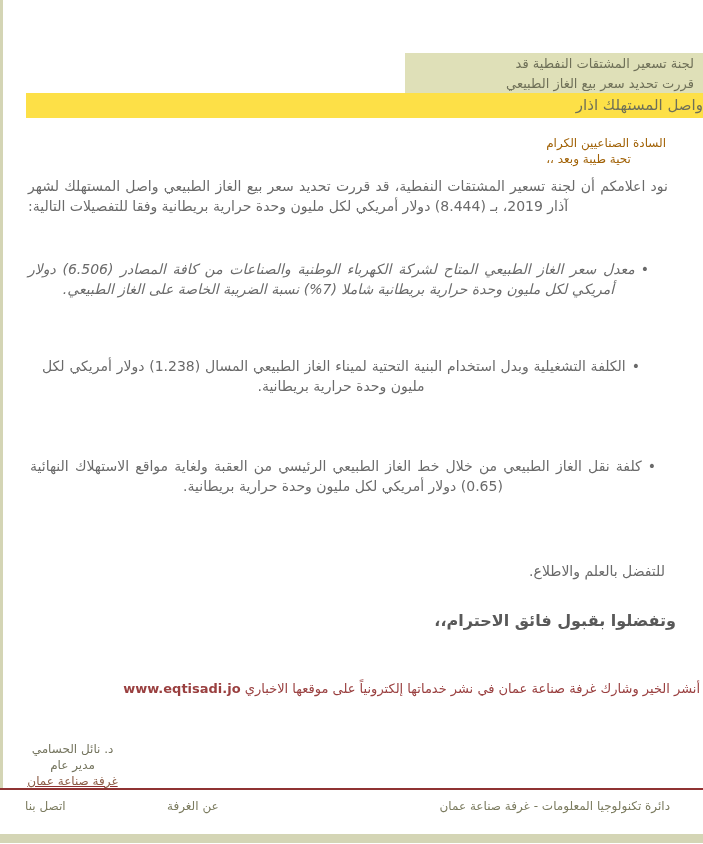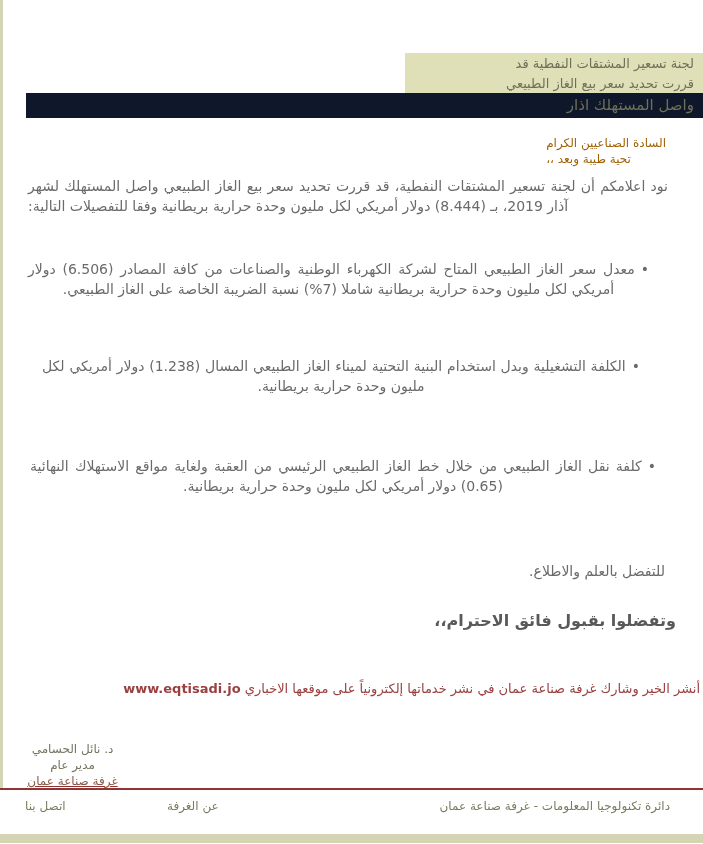--- a/index.html
+++ b/index.html
@@ -12,42 +12,42 @@
   .bottom-bar{position:absolute;left:0;top:834px;width:703px;height:9px;background:#d4d5b5;}
   .red-rule{position:absolute;left:0;top:788px;width:703px;height:2px;background:#8f3333;}
 
   
   .title-narrow{
     position:absolute;top:53px;left:405px;right:0;height:40px;background:#dfe0b8;
     direction:rtl;text-align:right;padding:1px 9px 0 0;box-sizing:border-box;
     color:#6f7058;font-size:13px;line-height:20px;white-space:nowrap;
   }
   .title-wide{
-    position:absolute;top:93px;left:26px;right:0;height:25px;background:#0f172a;
-    direction:rtl;text-align:right;padding-right:9px;box-sizing:border-box;
+    position:absolute;top:93px;left:26px;right:0;height:25px;background:#fde047;
+    direction:rtl;text-align:right;box-sizing:border-box;
     color:#6f7058;font-size:15px;line-height:25px;white-space:nowrap;
   }
 
   .greeting{
     position:absolute;top:135px;right:37px;direction:rtl;text-align:left;
     font-size:12px;line-height:16px;color:#a16207;
   }
 
   .intro{
     position:absolute;top:176px;right:35px;left:28px;direction:rtl;
     text-align:justify;text-align-last:left;
     font-size:14px;line-height:20px;color:#6a6a6a;
   }
 
   .bullet{
     position:absolute;direction:rtl;text-align:justify;text-align-last:center;
     font-size:14px;line-height:20px;color:#6a6a6a;
   }
   .bullet .blt{padding-left:6px;}
-  .bullet-1{top:259px;right:54px;left:28px;}
+  .bullet-1{top:259px;right:54px;left:28px;font-style:italic;}
   .bullet-2{top:356px;right:63px;left:42px;}
   .bullet-3{top:456px;right:47px;left:30px;}
   .bullet-4{top:512px;right:74px;left:110px;text-align:right;text-align-last:right;}
 
   .closing-note{
     position:absolute;top:563px;right:38px;direction:rtl;text-align:center;
     font-size:14px;color:#6a6a6a;
   }
   .regards{
     position:absolute;top:611px;right:27px;direction:rtl;text-align:right;

